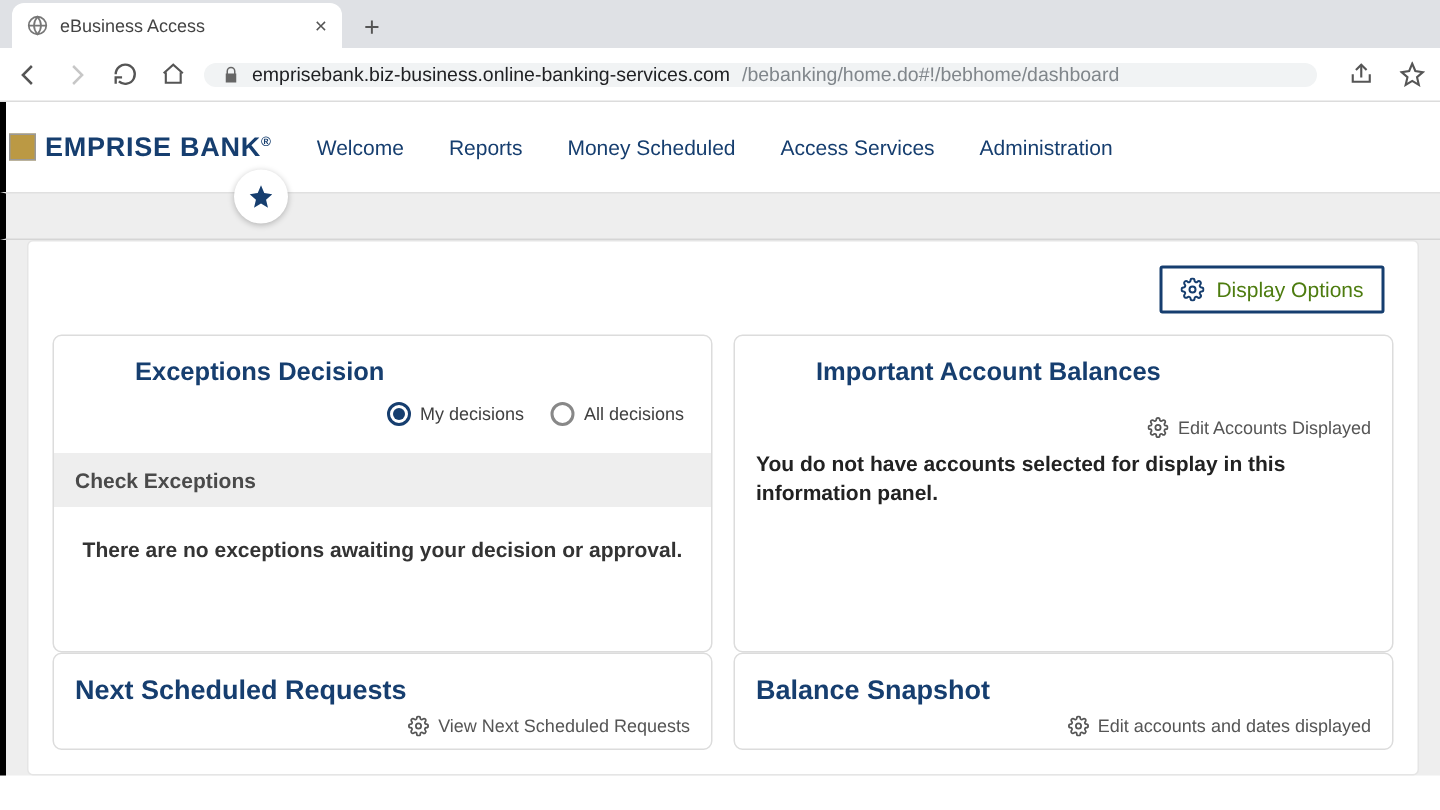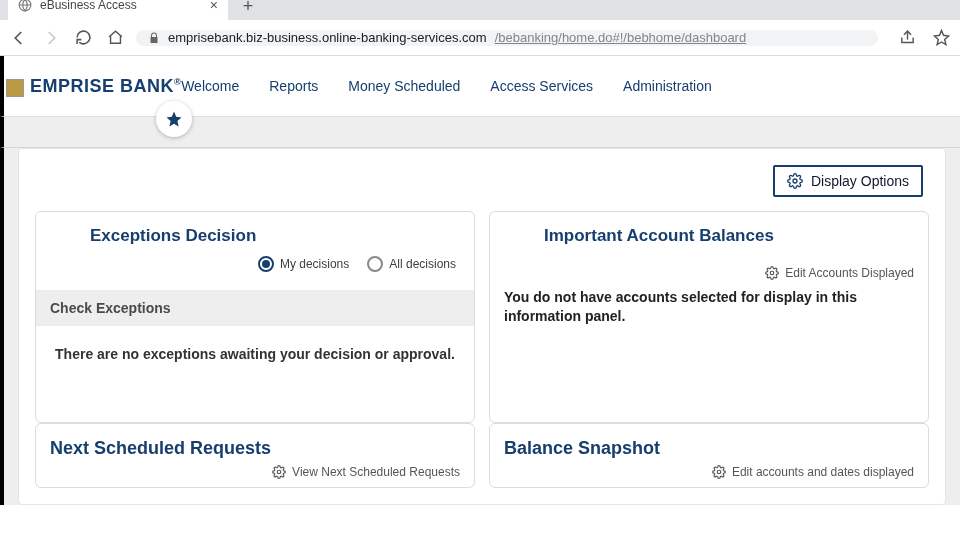--- a/index.html
+++ b/index.html
@@ -1,52 +1,52 @@
 <!DOCTYPE html>
 <html><head>
 <meta charset="utf-8">
 <style>
   * { box-sizing: border-box; margin: 0; padding: 0; }
   body { font-family: Arial, Helvetica, sans-serif; background: #fff; width: 960px; height: 540px; overflow: hidden; }
 
   
   .chrome { width: 100%; }
-  .tab-strip { height: 20px; background: #dfe1e5; display: flex; align-items: flex-end; padding: 0 8px; }
+  .tab-strip { height: 32px; background: #dfe1e5; display: flex; align-items: flex-end; padding: 0 8px; }
   .tab { background: #fff; width: 220px; height: 30px; border-radius: 8px 8px 0 0; display: flex; align-items: center; padding: 0 10px; gap: 8px; font-size: 12px; color: #444; position: relative; }
   .tab .globe { width: 14px; height: 14px; display:flex; align-items:center; justify-content:center; color:#666;}
   .tab .close { margin-left: auto; font-size: 14px; color: #555; }
   .new-tab { width: 28px; height: 28px; display: flex; align-items:center; justify-content:center; color:#555; font-size:18px; margin-left:6px;}
   .addr-bar-row { height: 36px; background:#fff; border-bottom:1px solid #dcdcdc; display:flex; align-items:center; padding: 0 8px; gap: 10px; }
   .nav-icon { width: 22px; height:22px; display:flex; align-items:center; justify-content:center; color:#555;}
   .nav-icon.disabled { color:#bdbdbd; }
   .addr-field { flex:1; height:16px; background:#f1f3f4; border-radius:14px; display:flex; align-items:center; padding:0 12px; gap:8px; font-size:13px; color:#555;}
   .addr-field .lock { color:#666; }
   .addr-field .url-main { color:#202124; }
-  .addr-field .url-sub { color:#80868b;text-decoration:underline; }
+  .addr-field .url-sub { color:#80868b; }
   .right-icons { display:flex; gap:12px; margin-left:8px; }
 
   
   .page { position:relative; }
   .topnav { height:60px; display:flex; align-items:center; padding:0 0 0 0; border-left:4px solid #000; background:#fff;}
-  .logo { display:flex; align-items:flex-end; margin-left:2px; }
+  .logo { display:flex; align-items:center; margin-left:2px; margin-right:30px; }
   .logo-mark { width:18px; height:18px; background:#b94; margin-right:6px; border:1px solid #999; }
   .logo-text { color:#163e6f; font-weight:bold; font-size:18px; letter-spacing:0.5px; }
   .logo-text sup { font-size:9px; }
   .nav-items { display:flex; gap:30px; }
   .nav-item { color:#163e6f; font-size:14px; }
 
   .subbar { height:32px; background:#eeeeee; border-top:1px solid #e0e0e0; border-bottom:1px solid #d5d5d5; border-left:4px solid #000; position:relative; }
   .star-badge { position:absolute; left:152px; top:-16px; width:36px; height:36px; border-radius:50%; background:#fff; box-shadow:0 1px 4px rgba(0,0,0,0.25); display:flex; align-items:center; justify-content:center; }
   .star-badge svg { fill:#163e6f; }
 
   .content-wrap { border-left:4px solid #000; padding: 0 0 0 0; background:#eee;}
   .content { background:#fff; margin: 0 14px; border-radius:4px; border:1px solid #e5e5e5; padding: 16px; }
 
   .top-actions { display:flex; justify-content:flex-end; margin-bottom:14px; margin-right:6px;}
-  .display-options-btn { border:2px solid #163e6f; color:#0f172a; background:#fff; padding:6px 12px; font-size:14px; display:flex; align-items:center; gap:8px; border-radius:2px; cursor:pointer;}
+  .display-options-btn { border:2px solid #163e6f; color:#4d7c0f; background:#fff; padding:6px 12px; font-size:14px; display:flex; align-items:center; gap:8px; border-radius:2px; cursor:pointer;}
 
   .cards-row { display:flex; gap:14px; }
   .card { flex:1; border:1px solid #dcdcdc; border-radius:6px; background:#fff; padding:0; overflow:hidden; min-height:212px; }
   .card-pad { padding:14px 14px 10px 14px; }
   .card-title { color:#163e6f; font-size:17px; font-weight:700; margin-bottom:10px;margin-left:40px; }
 
   .radio-row { display:flex; justify-content:flex-end; gap:18px; font-size:12px; color:#404040; padding-right:4px; margin-bottom:8px;}
   .radio { display:flex; align-items:center; gap:6px;}
   .radio-circle { width:16px; height:16px; border-radius:50%; border:2px solid #163e6f; display:flex; align-items:center; justify-content:center;}
   .radio-circle.empty { border-color:#888;}

